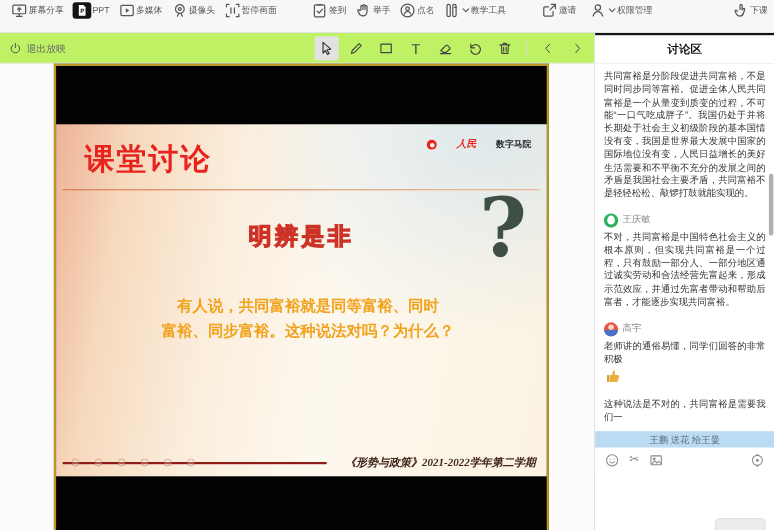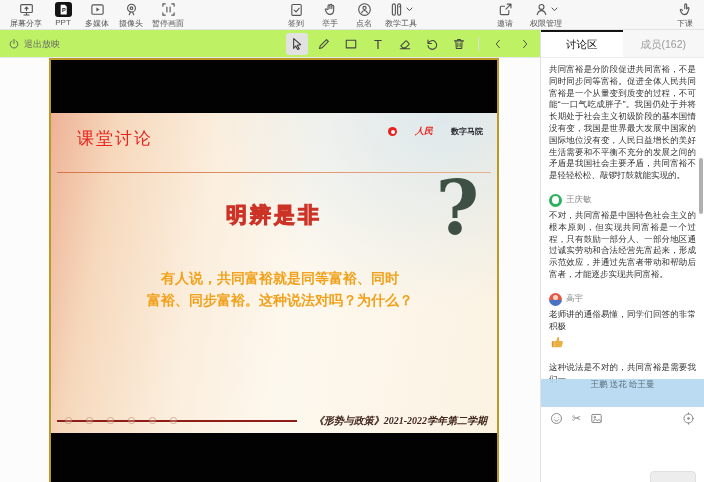--- a/index.html
+++ b/index.html
@@ -7,21 +7,21 @@
     font-family:"Liberation Sans","DejaVu Sans",sans-serif;position:relative}
 
   
   .topbar{position:absolute;top:0;left:0;width:704px;height:30px;background:#f7f7f8;
     border-bottom:1px solid #e3e3e3}
   .tb-group{position:absolute;top:2px;display:flex;align-items:flex-start}
   .g-left{left:10px;gap:8px}
   .g-mid{left:283px;gap:8px}
   .g-right{left:492px;gap:12px}
   .g-end{right:6px}
-  .tb-item{display:flex;flex-direction:column;align-items:center;gap:1px;
+  .tb-item{display:flex;flex-direction:row;align-items:center;gap:1px;
     font-size:8px;color:#555;min-width:26px;cursor:default}
   .tb-item .irow{height:15px;display:flex;align-items:center;gap:2px}
   .icn{stroke:#555;fill:none;stroke-width:1.2;stroke-linecap:round;stroke-linejoin:round}
   .ppt-tile{width:17px;height:15px;background:#141414;border-radius:3px;
     display:flex;align-items:center;justify-content:center}
 
   
   .secondbar{position:absolute;top:30px;left:0;width:540px;height:28px;background:#bef264;
     border-bottom:1px solid #e7e7e7}
   .exit{position:absolute;left:8px;top:0;height:28px;display:flex;align-items:center;
@@ -34,21 +34,21 @@
   .tdiv{width:1px;height:14px;background:#ddd;margin:0 3px}
 
   
   .canvas-wrap{position:absolute;top:58px;left:0;width:540px;height:424px;background:#fcfcfc}
   .canvas{position:absolute;left:49px;top:0;width:450px;height:430px;background:#020202;
     border:2px solid #bd9827;border-bottom:none}
   .slide{position:absolute;left:0;top:53px;width:446px;height:320px;overflow:hidden;
     background:
       radial-gradient(ellipse at 88% 2%, rgba(198,222,238,.55), transparent 42%),
       linear-gradient(100deg,#eeb296 0%,#f6d9bd 14%,#fbeedd 34%,#fdf8ee 56%,#fbf2e2 100%)}
-  .s-title{position:absolute;left:26px;top:14px;font-size:17px;font-weight:400;
+  .s-title{position:absolute;left:26px;top:14px;font-size:27px;font-weight:700;
     color:#e8231d;letter-spacing:2px}
   .s-logo{position:absolute;right:14px;top:12px;display:flex;align-items:center;gap:18px;
     font-size:8px;font-weight:bold}
   .s-logo .dot{width:9px;height:9px;border-radius:50%;background:#e8231d;position:relative}
   .s-logo .dot::after{content:"";position:absolute;left:2.5px;top:2.5px;width:4px;height:4px;
     background:#fff;border-radius:50%}
   .s-logo .brand{color:#e8231d;font-style:italic;font-family:"Liberation Serif",serif;font-size:9px}
   .s-logo .suffix{color:#2a2a33}
   .s-line{position:absolute;left:6px;right:6px;top:59px;height:1px;
     background:linear-gradient(to right,#d8744a,#e9b28c)}
@@ -63,37 +63,37 @@
   .fc{position:absolute;top:-3px;width:7px;height:7px;border:1px solid rgba(165,95,60,.4);
     border-radius:50%;background:rgba(255,250,240,.25)}
   .s-foottext{font-family:"Liberation Serif",serif;font-style:italic;font-weight:bold;
     font-size:10px;color:#40261c;white-space:nowrap}
 
   
   .sidebar{position:absolute;top:30px;right:0;width:164px;height:452px;background:#fff;
     border-left:1px solid #e2e2e2;display:flex;flex-direction:column}
   .tabs{height:28px;display:flex;border-bottom:1px solid #ececec;flex:none}
   .tab{flex:1;display:flex;align-items:center;justify-content:center;font-size:10.5px;cursor:default}
-  .tab.active{font-weight:normal;color:#111;border-top:2px solid #141414;background:#fff}
+  .tab.active{font-weight:bold;color:#111;border-top:2px solid #141414;background:#fff}
   .tab.inactive{color:#9b9b9b;background:#f7f7f7;border-top:2px solid transparent}
   .msgs{position:relative;height:349px;overflow:hidden;padding:6px 8px 0 8px;flex:none}
   .msg{margin-bottom:12px}
   .mhead{display:flex;align-items:center;gap:4px;margin-bottom:3px;height:13px}
   .avatar{width:13px;height:13px;border-radius:50%;position:relative;flex:none}
   .av-green{background:#2bb05e}
   .av-green::after{content:"";position:absolute;left:3px;top:2.5px;width:7px;height:8px;
     background:#fff;border-radius:50% 50% 46% 46%}
   .av-gao{background:linear-gradient(180deg,#e8564a 0%,#e8564a 55%,#4a72c4 55%,#4a72c4 100%)}
   .av-gao::after{content:"";position:absolute;left:4px;top:2.5px;width:5px;height:5px;
     background:#ffd9c0;border-radius:50%}
   .mname{font-size:8.5px;color:#8a8a8a}
   .mtext{font-size:8.5px;color:#333;line-height:11.8px;text-align:justify}
   .thumb{margin-top:2px;height:16px}
-  .band{position:absolute;left:0;right:0;bottom:0;height:28px;background:rgba(178,214,240,.88);
-    display:flex;align-items:flex-start;justify-content:center;font-size:8.5px;color:#5a6c7a;gap:3px}
+  .band{position:absolute;left:0;right:0;bottom:0;height:15px;background:rgba(178,214,240,.88);
+    display:flex;align-items:flex-end;justify-content:center;font-size:8.5px;color:#5a6c7a;gap:3px}
   .sb-thumb{position:absolute;right:1px;top:100px;width:4px;height:56px;background:#b0b0b0;border-radius:2px}
   .inputbar{height:22px;display:flex;align-items:center;gap:9px;padding:0 9px;color:#888;flex:none}
   .inputbar .sp{flex:1}
   .inputbar .icn{stroke:#888}
   .scissors{font-size:11px;color:#888;line-height:1}
   .inputarea{flex:1;position:relative;background:#fff}
   .send{position:absolute;right:8px;bottom:-9px;width:46px;height:20px;background:#ededed;
     border:1px solid #e0e0e0;border-radius:4px}
 </style>
 </head>
@@ -308,21 +308,20 @@
         </span>
         <span class="s-foottext">《形势与政策》2021-2022学年第二学期</span>
       </div>
     </div>
   </div>
 </div>
 
 <div class="sidebar">
   <div class="tabs">
     <div class="tab active">讨论区</div>
-    <div class="tab inactive">成员(162)</div>
   </div>
 
   <div class="msgs">
     <div class="msg">
       <div class="mtext">共同富裕是分阶段促进共同富裕，不是同时同步同等富裕。促进全体人民共同富裕是一个从量变到质变的过程，不可能“一口气吃成胖子”。我国仍处于并将长期处于社会主义初级阶段的基本国情没有变，我国是世界最大发展中国家的国际地位没有变，人民日益增长的美好生活需要和不平衡不充分的发展之间的矛盾是我国社会主要矛盾，共同富裕不是轻轻松松、敲锣打鼓就能实现的。</div>
     </div>
 
     <div class="msg">
       <div class="mhead">
         <span class="avatar av-green"></span>

